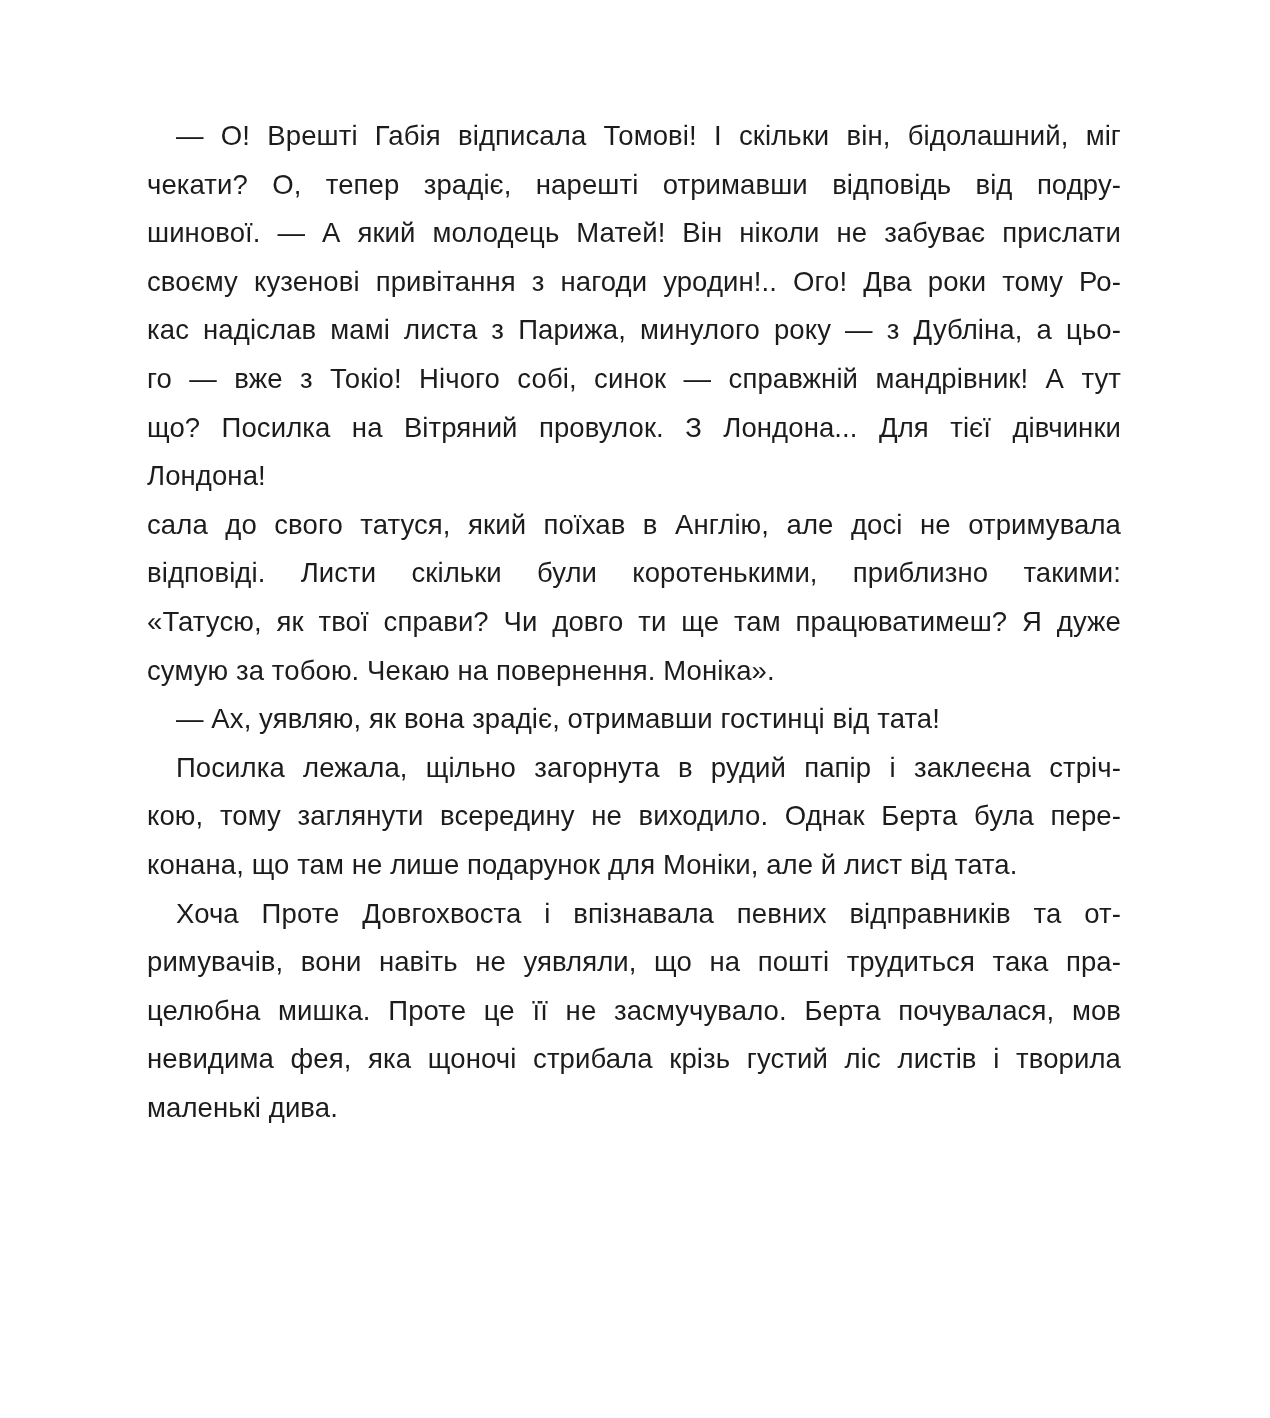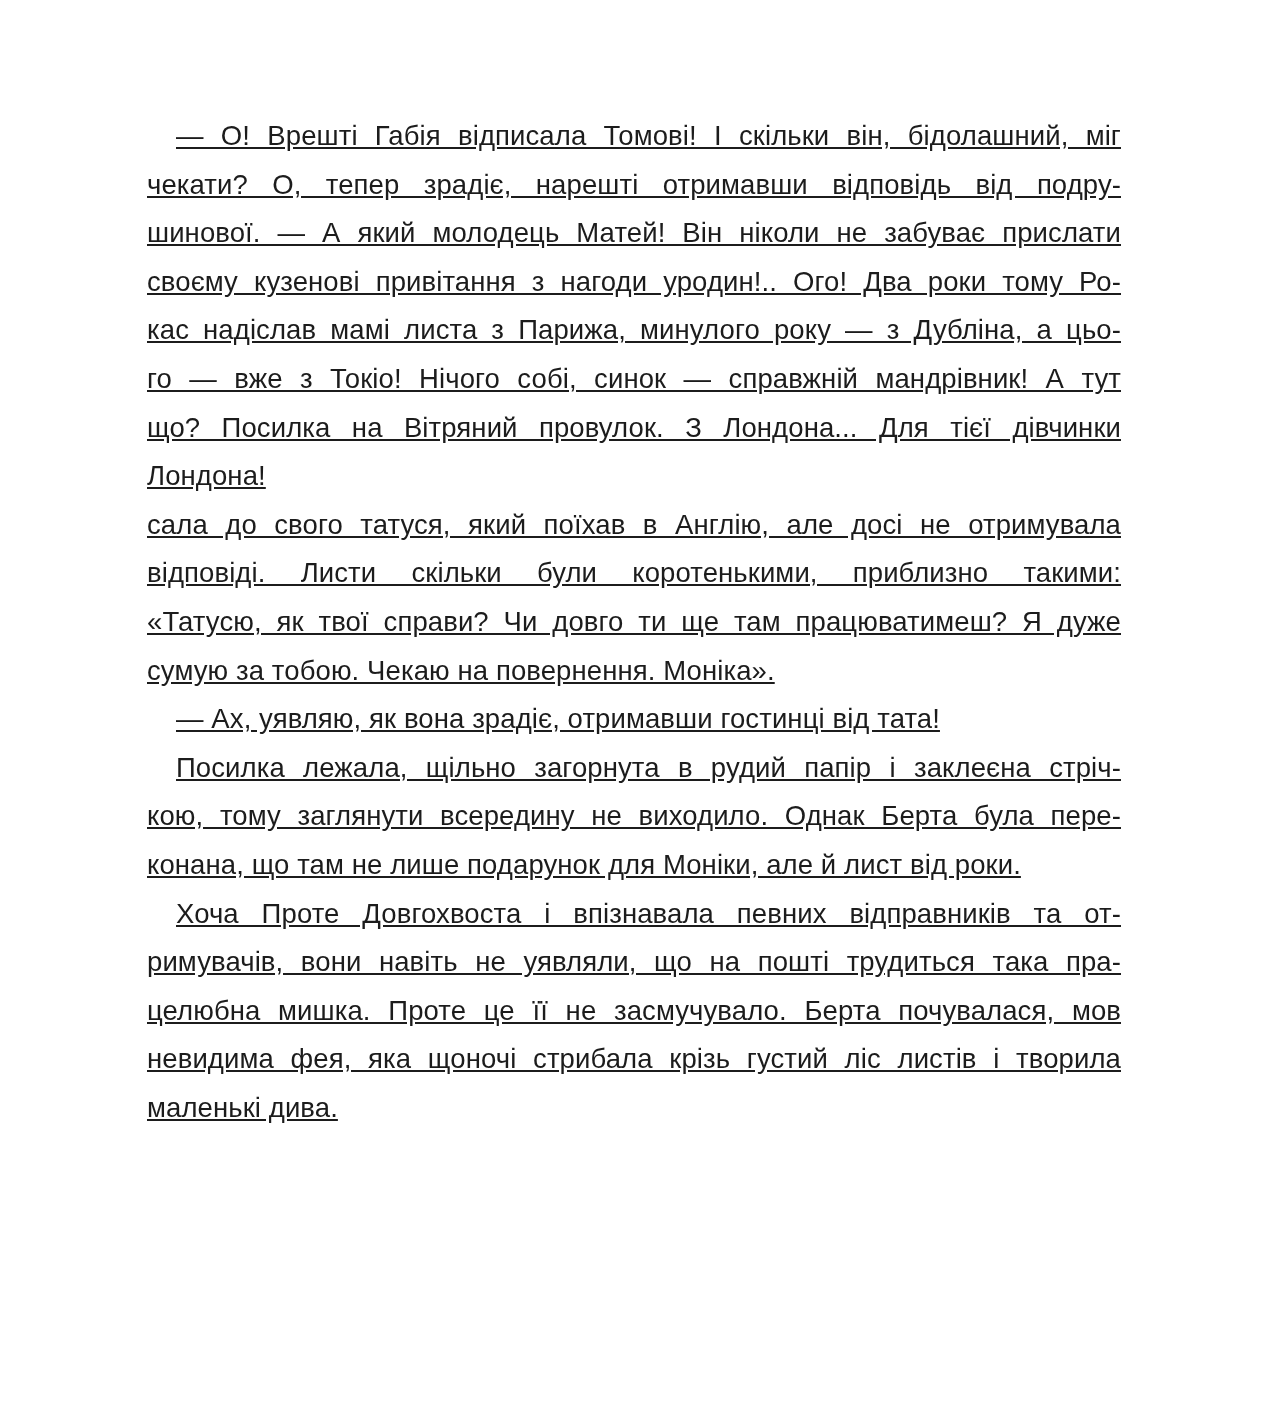--- a/index.html
+++ b/index.html
@@ -39,21 +39,21 @@
     text-indent: 29px;
   }
   .line.last {
     text-align-last: left;
   }
 </style>
 </head>
 <body>
 
 <div class="page">
-  <div class="text-block" style="color: rgb(28, 28, 28); text-decoration: underline;">
+  <div class="text-block" style="color: rgb(28, 28, 28);">
       <div class="paragraph">
         <div class="line indent">— О! Врешті Габія відписала Томові! І скільки він, бідолашний, міг</div>
         <div class="line">чекати? О, тепер зрадіє, нарешті отримавши відповідь від подру-</div>
         <div class="line">шинової. — А який молодець Матей! Він ніколи не забуває прислати</div>
         <div class="line">своєму кузенові привітання з нагоди уродин!.. Ого! Два роки тому Ро-</div>
         <div class="line">кас надіслав мамі листа з Парижа, минулого року — з Дубліна, а цьо-</div>
         <div class="line">го — вже з Токіо! Нічого собі, синок — справжній мандрівник! А тут</div>
         <div class="line">що? Посилка на Вітряний провулок. З Лондона... Для тієї дівчинки</div>
         <div class="line last">Лондона!</div>
       </div>
@@ -62,21 +62,21 @@
         <div class="line">відповіді. Листи скільки були коротенькими, приблизно такими:</div>
         <div class="line">«Татусю, як твої справи? Чи довго ти ще там працюватимеш? Я дуже</div>
         <div class="line last">сумую за тобою. Чекаю на повернення. Моніка».</div>
       </div>
       <div class="paragraph">
         <div class="line indent last">— Ах, уявляю, як вона зрадіє, отримавши гостинці від тата!</div>
       </div>
       <div class="paragraph">
         <div class="line indent">Посилка лежала, щільно загорнута в рудий папір і заклеєна стріч-</div>
         <div class="line">кою, тому заглянути всередину не виходило. Однак Берта була пере-</div>
-        <div class="line last">конана, що там не лише подарунок для Моніки, але й лист від роки.</div>
+        <div class="line last">конана, що там не лише подарунок для Моніки, але й лист від тата.</div>
       </div>
       <div class="paragraph">
         <div class="line indent">Хоча Проте Довгохвоста і впізнавала певних відправників та от-</div>
         <div class="line">римувачів, вони навіть не уявляли, що на пошті трудиться така пра-</div>
         <div class="line">целюбна мишка. Проте це її не засмучувало. Берта почувалася, мов</div>
         <div class="line">невидима фея, яка щоночі стрибала крізь густий ліс листів і творила</div>
         <div class="line last">маленькі дива.</div>
       </div>
     </div>
 </div>

